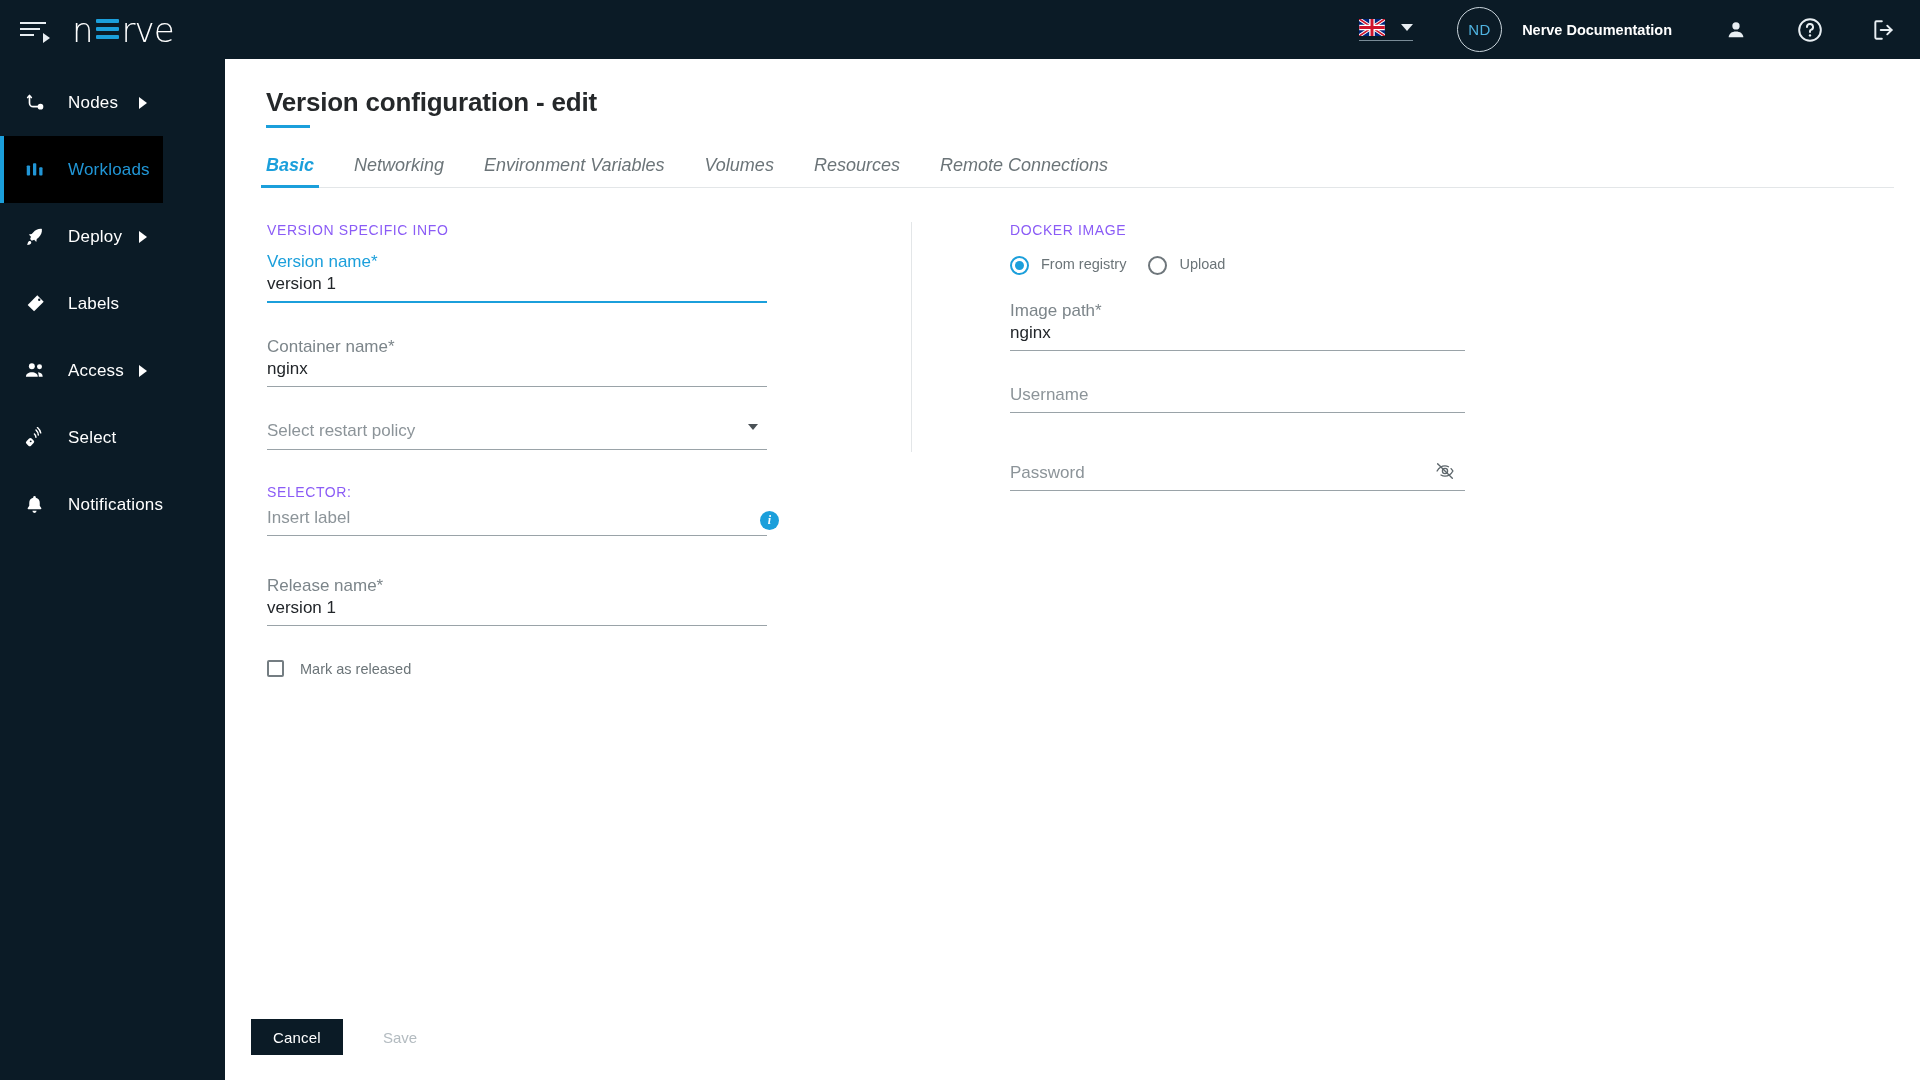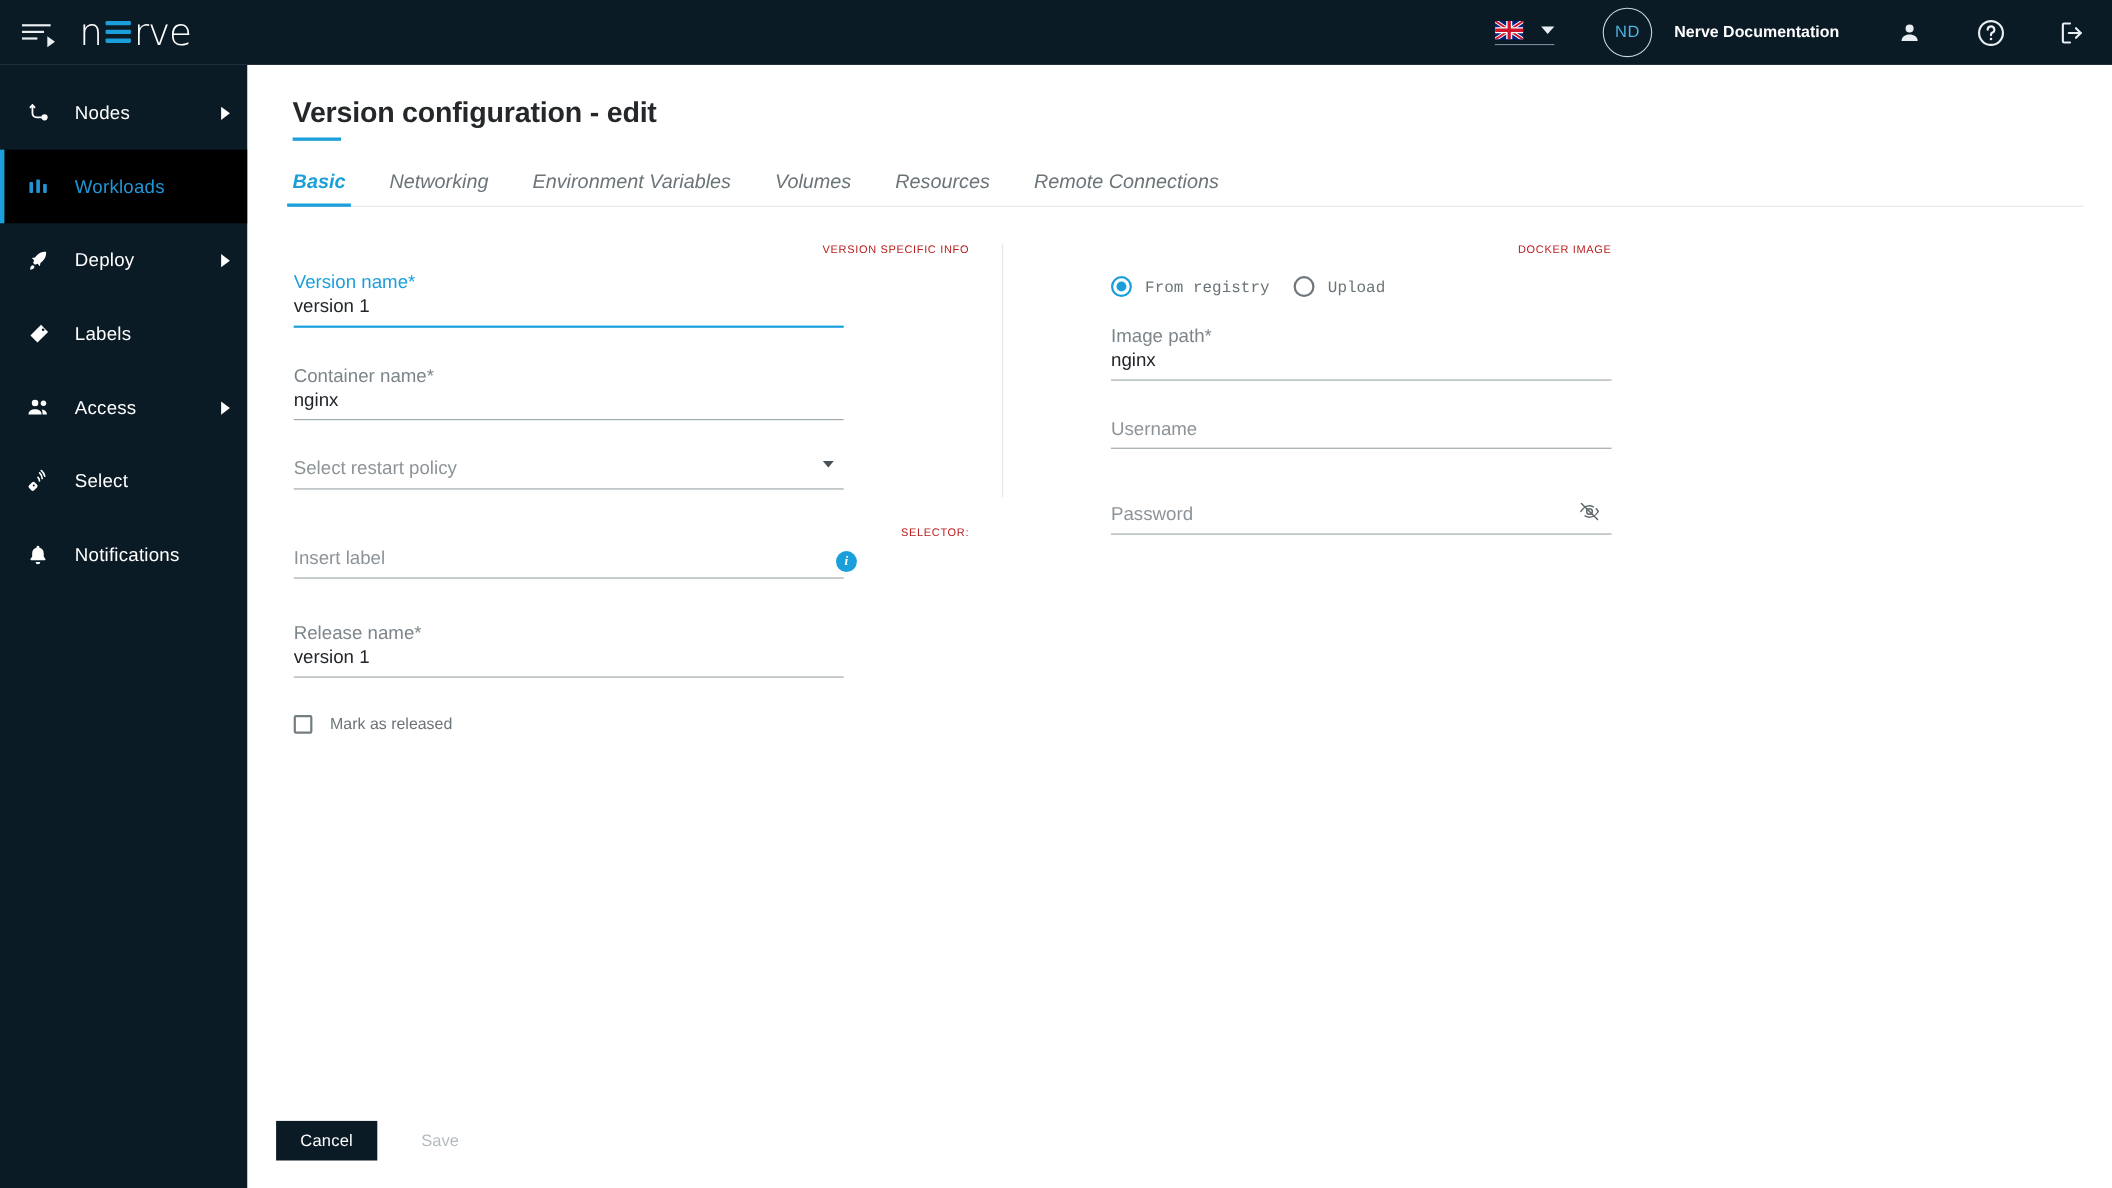--- a/index.html
+++ b/index.html
@@ -51,21 +51,21 @@
   .ic-person { margin-left: 50px; }
   .ic-help { margin-left: 46px; }
   .ic-logout { margin-left: 46px; }
 
   
   .body { flex: 1; display: flex; min-height: 0; }
 
   
   .sidebar {
     width: 225px; min-width: 225px; background: #0b1b26; color: #fff;
-    display: flex; flex-direction: column; position: relative;
+    display: flex; flex-direction: row; position: relative;
   }
   .nav { padding-top: 10px; }
   .nav-item {
     height: 67px; display: flex; align-items: center; padding-left: 24px;
     cursor: pointer; position: relative; color: #ffffff;
   }
   .nav-item .nico { width: 34px; display: flex; align-items: center; justify-content: flex-start; color: #ffffff; }
   .nav-item .nlabel { font-size: 17px; margin-left: 10px; letter-spacing: .2px; }
   .nav-item.active { background: #000000; color: #2196d6; }
   .nav-item.active .nico { color: #2196d6; }
@@ -96,21 +96,21 @@
   .tab.active { color: #1b9fdb; font-weight: bold; }
   .tab.active::after {
     content: ""; position: absolute; left: -5px; right: -5px; bottom: -1px; height: 3px; background: #1b9fdb;
   }
 
   .content { display: flex; padding: 34px 0 0 0; flex: 1; min-height: 0; }
   .col-left { width: 640px; padding-left: 26px; position: relative; }
   .col-divider { width: 1px; background: #e3e6e8; margin: 0 0 0 30px; height: 230px; }
   .col-right { padding-left: 98px; }
 
-  .section-label { font-size: 10px; color: #b91c1c; letter-spacing: .6px; margin-bottom: 14px; text-align: right; }
+  .section-label { font-size: 14px; color: #8b5cf6; letter-spacing: .6px; margin-bottom: 14px; }
 
   .field { position: relative; width: 500px; margin-bottom: 34px; }
   .field .flabel { font-size: 17px; color: #7c858a; display: block; margin-bottom: 2px; }
   .field .flabel.focus { color: #1b9fdb; }
   .field .fvalue {
     font-size: 17px; color: #22262a; padding-bottom: 7px; border-bottom: 1px solid #9aa3a8;
     min-height: 28px; cursor: text;
   }
   .field .fvalue.focus { border-bottom: 2px solid #1b9fdb; }
   .field .fvalue.placeholder { color: #8c9499; }
@@ -129,21 +129,21 @@
     display: flex; align-items: center; justify-content: center; cursor: pointer;
     font-family: "Liberation Serif", serif;
   }
 
   .checkbox-row { display: flex; align-items: center; margin-top: 30px; cursor: pointer; }
   .cbox { width: 17px; height: 17px; border: 2px solid #747d82; border-radius: 2px; }
   .cbox-label { font-size: 14.5px; color: #6b7478; margin-left: 16px; }
 
   
   .radio-row { display: flex; align-items: center; margin-bottom: 26px; }
-  .radio { display: flex; align-items: flex-end; cursor: pointer; margin-right: 22px; font-family: Liberation Mono, monospace; }
+  .radio { display: flex; align-items: flex-start; cursor: pointer; margin-right: 22px; }
   .rdot { width: 19px; height: 19px; border-radius: 50%; border: 2px solid #6e767b; display:flex; align-items:center; justify-content:center; }
   .rdot.on { border-color: #1b9fdb; }
   .rdot.on::after { content: ""; width: 9px; height: 9px; border-radius: 50%; background: #1b9fdb; }
   .rlabel { font-size: 14.5px; color: #6b7478; margin-left: 12px; }
 
   .field.r { width: 455px; }
   .eye { position: absolute; right: 10px; bottom: 6px; cursor: pointer; color: #5d666b; }
 
   
   .footer { position: absolute; left: 26px; bottom: 25px; display: flex; align-items: center; }

